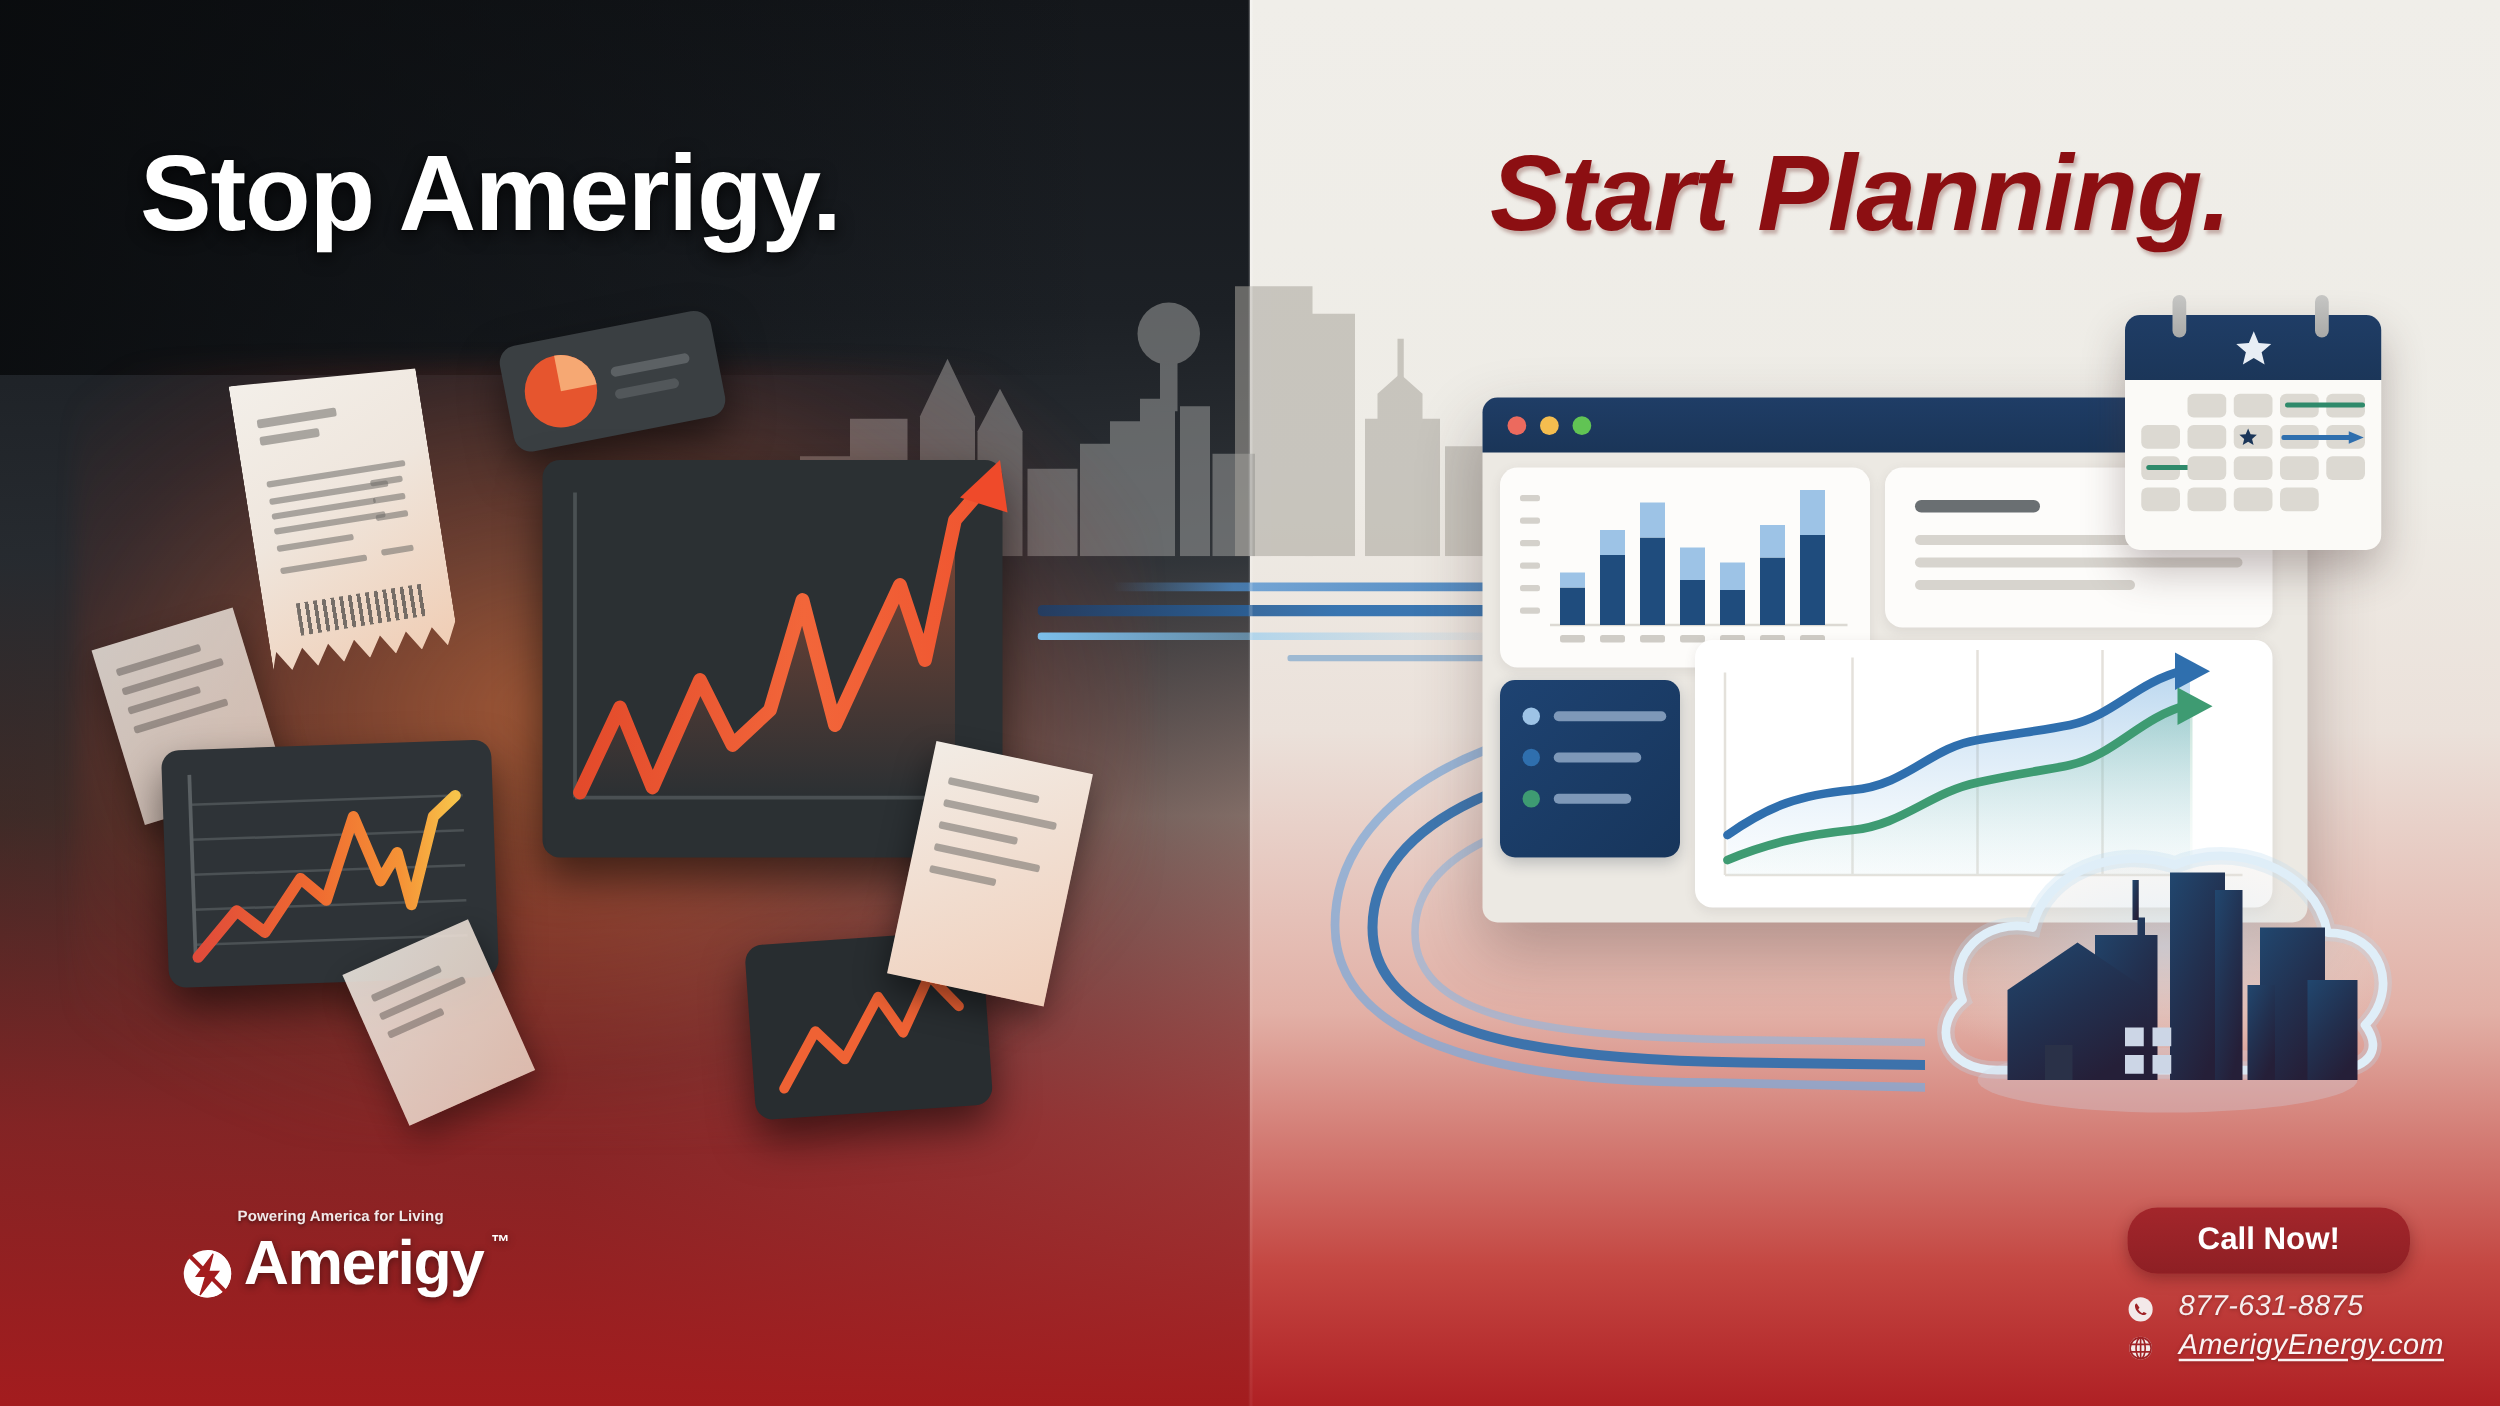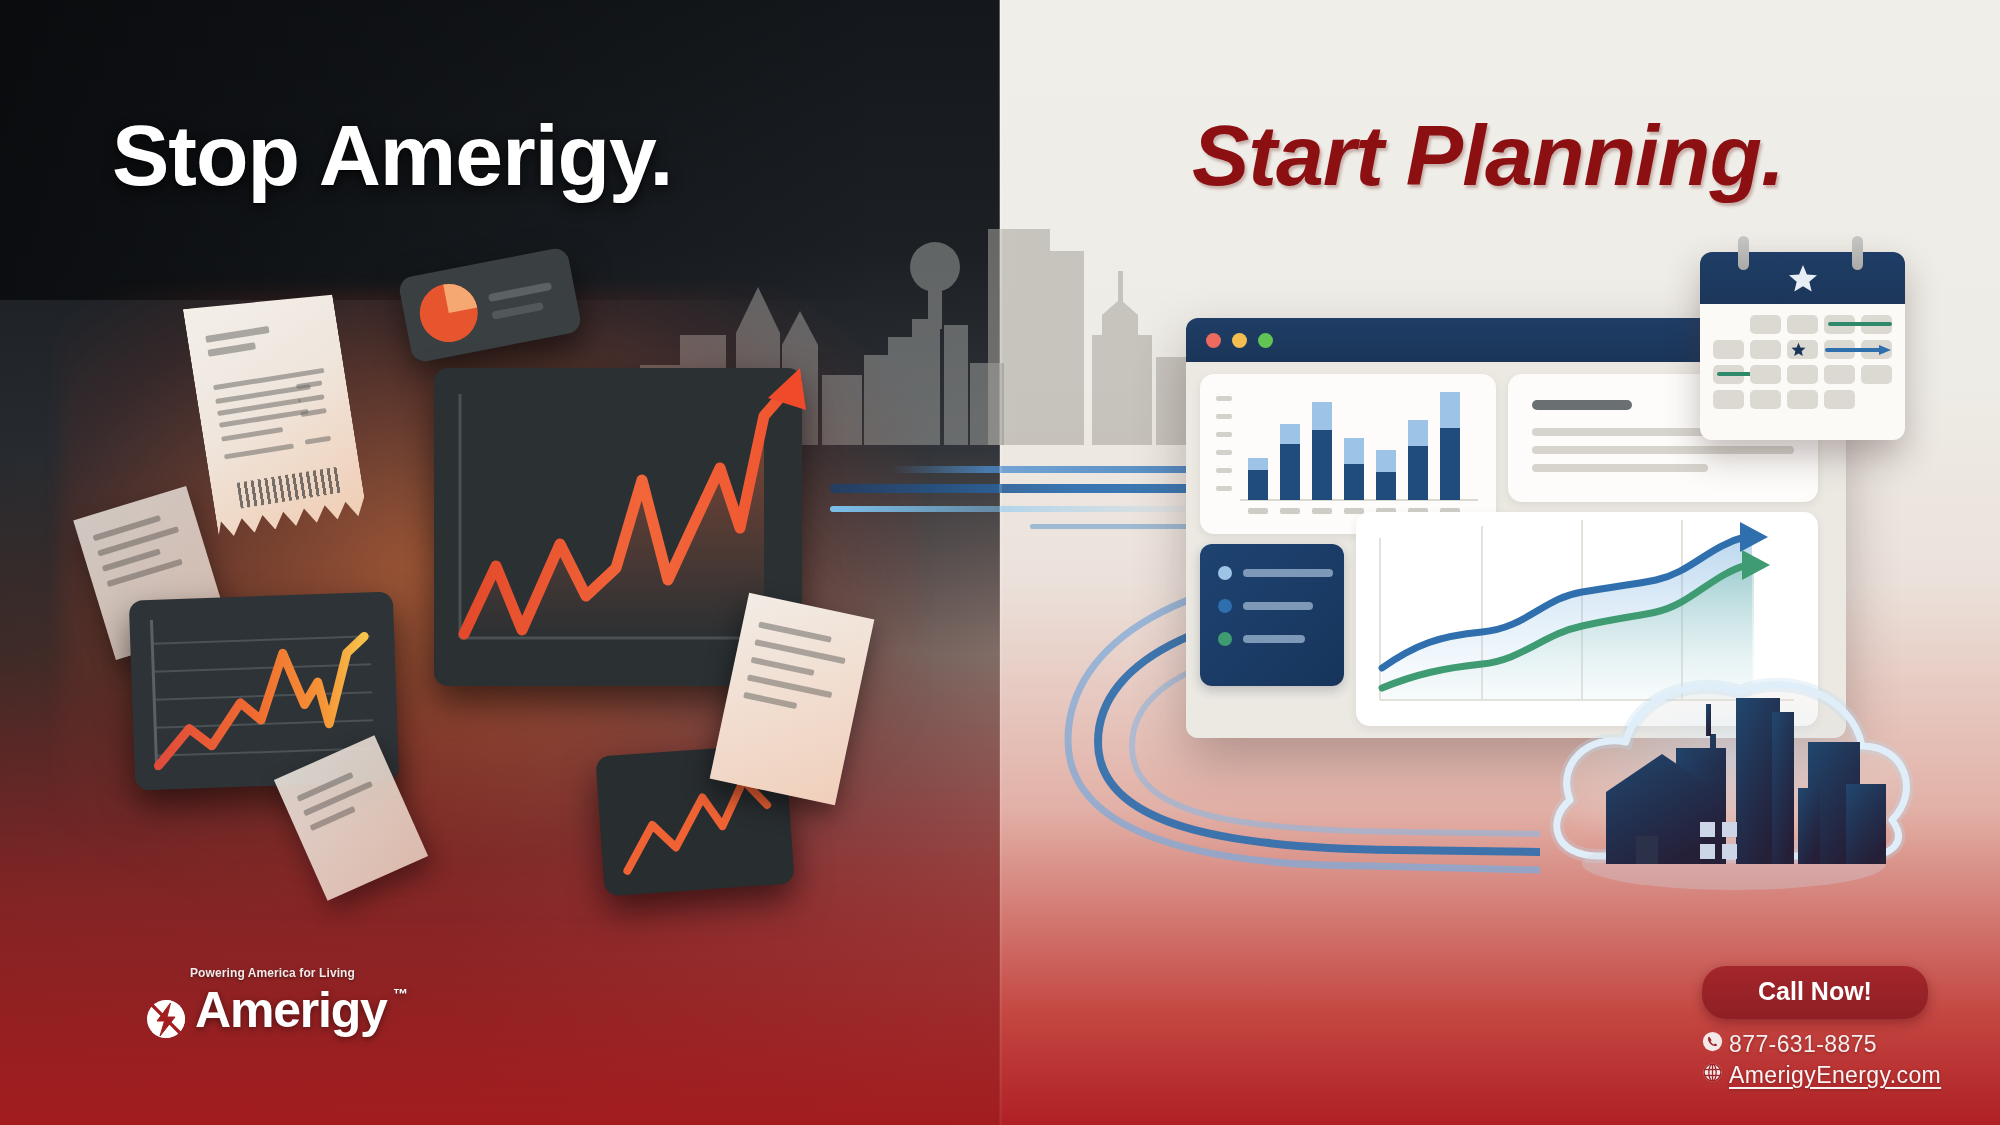--- a/index.html
+++ b/index.html
@@ -133,21 +133,21 @@
   
   .cta{position:absolute;left:1702px;top:966px;width:226px;}
   .cta-btn{
     display:block;width:100%;text-align:center;
     background:linear-gradient(to bottom,#a3262b,#8e1f24);
     color:#fff;font-size:25px;font-weight:bold;
     padding:11px 0 13px;border:0;border-radius:24px;
     box-shadow:0 4px 12px rgba(80,15,18,.42);cursor:pointer;
   }
   .contact{margin-top:12px;}
-  .contact-row{display:flex;align-items:flex-start;gap:6px;margin-bottom:4px;}
+  .contact-row{display:flex;align-items:flex-end;gap:20px;margin-bottom:4px;font-style:italic;}
   .ic{width:21px;height:21px;flex:0 0 21px;}
   .contact-txt{color:#f6eeee;font-size:23px;letter-spacing:.4px;
     text-shadow:0 1px 3px rgba(90,20,20,.5);}
   .contact-link{color:#fbf4f4;font-size:23px;letter-spacing:.4px;
     text-decoration:underline;text-underline-offset:4px;cursor:pointer;
     text-shadow:0 1px 3px rgba(90,20,20,.5);}
 </style>
 </head>
 <body>
 

